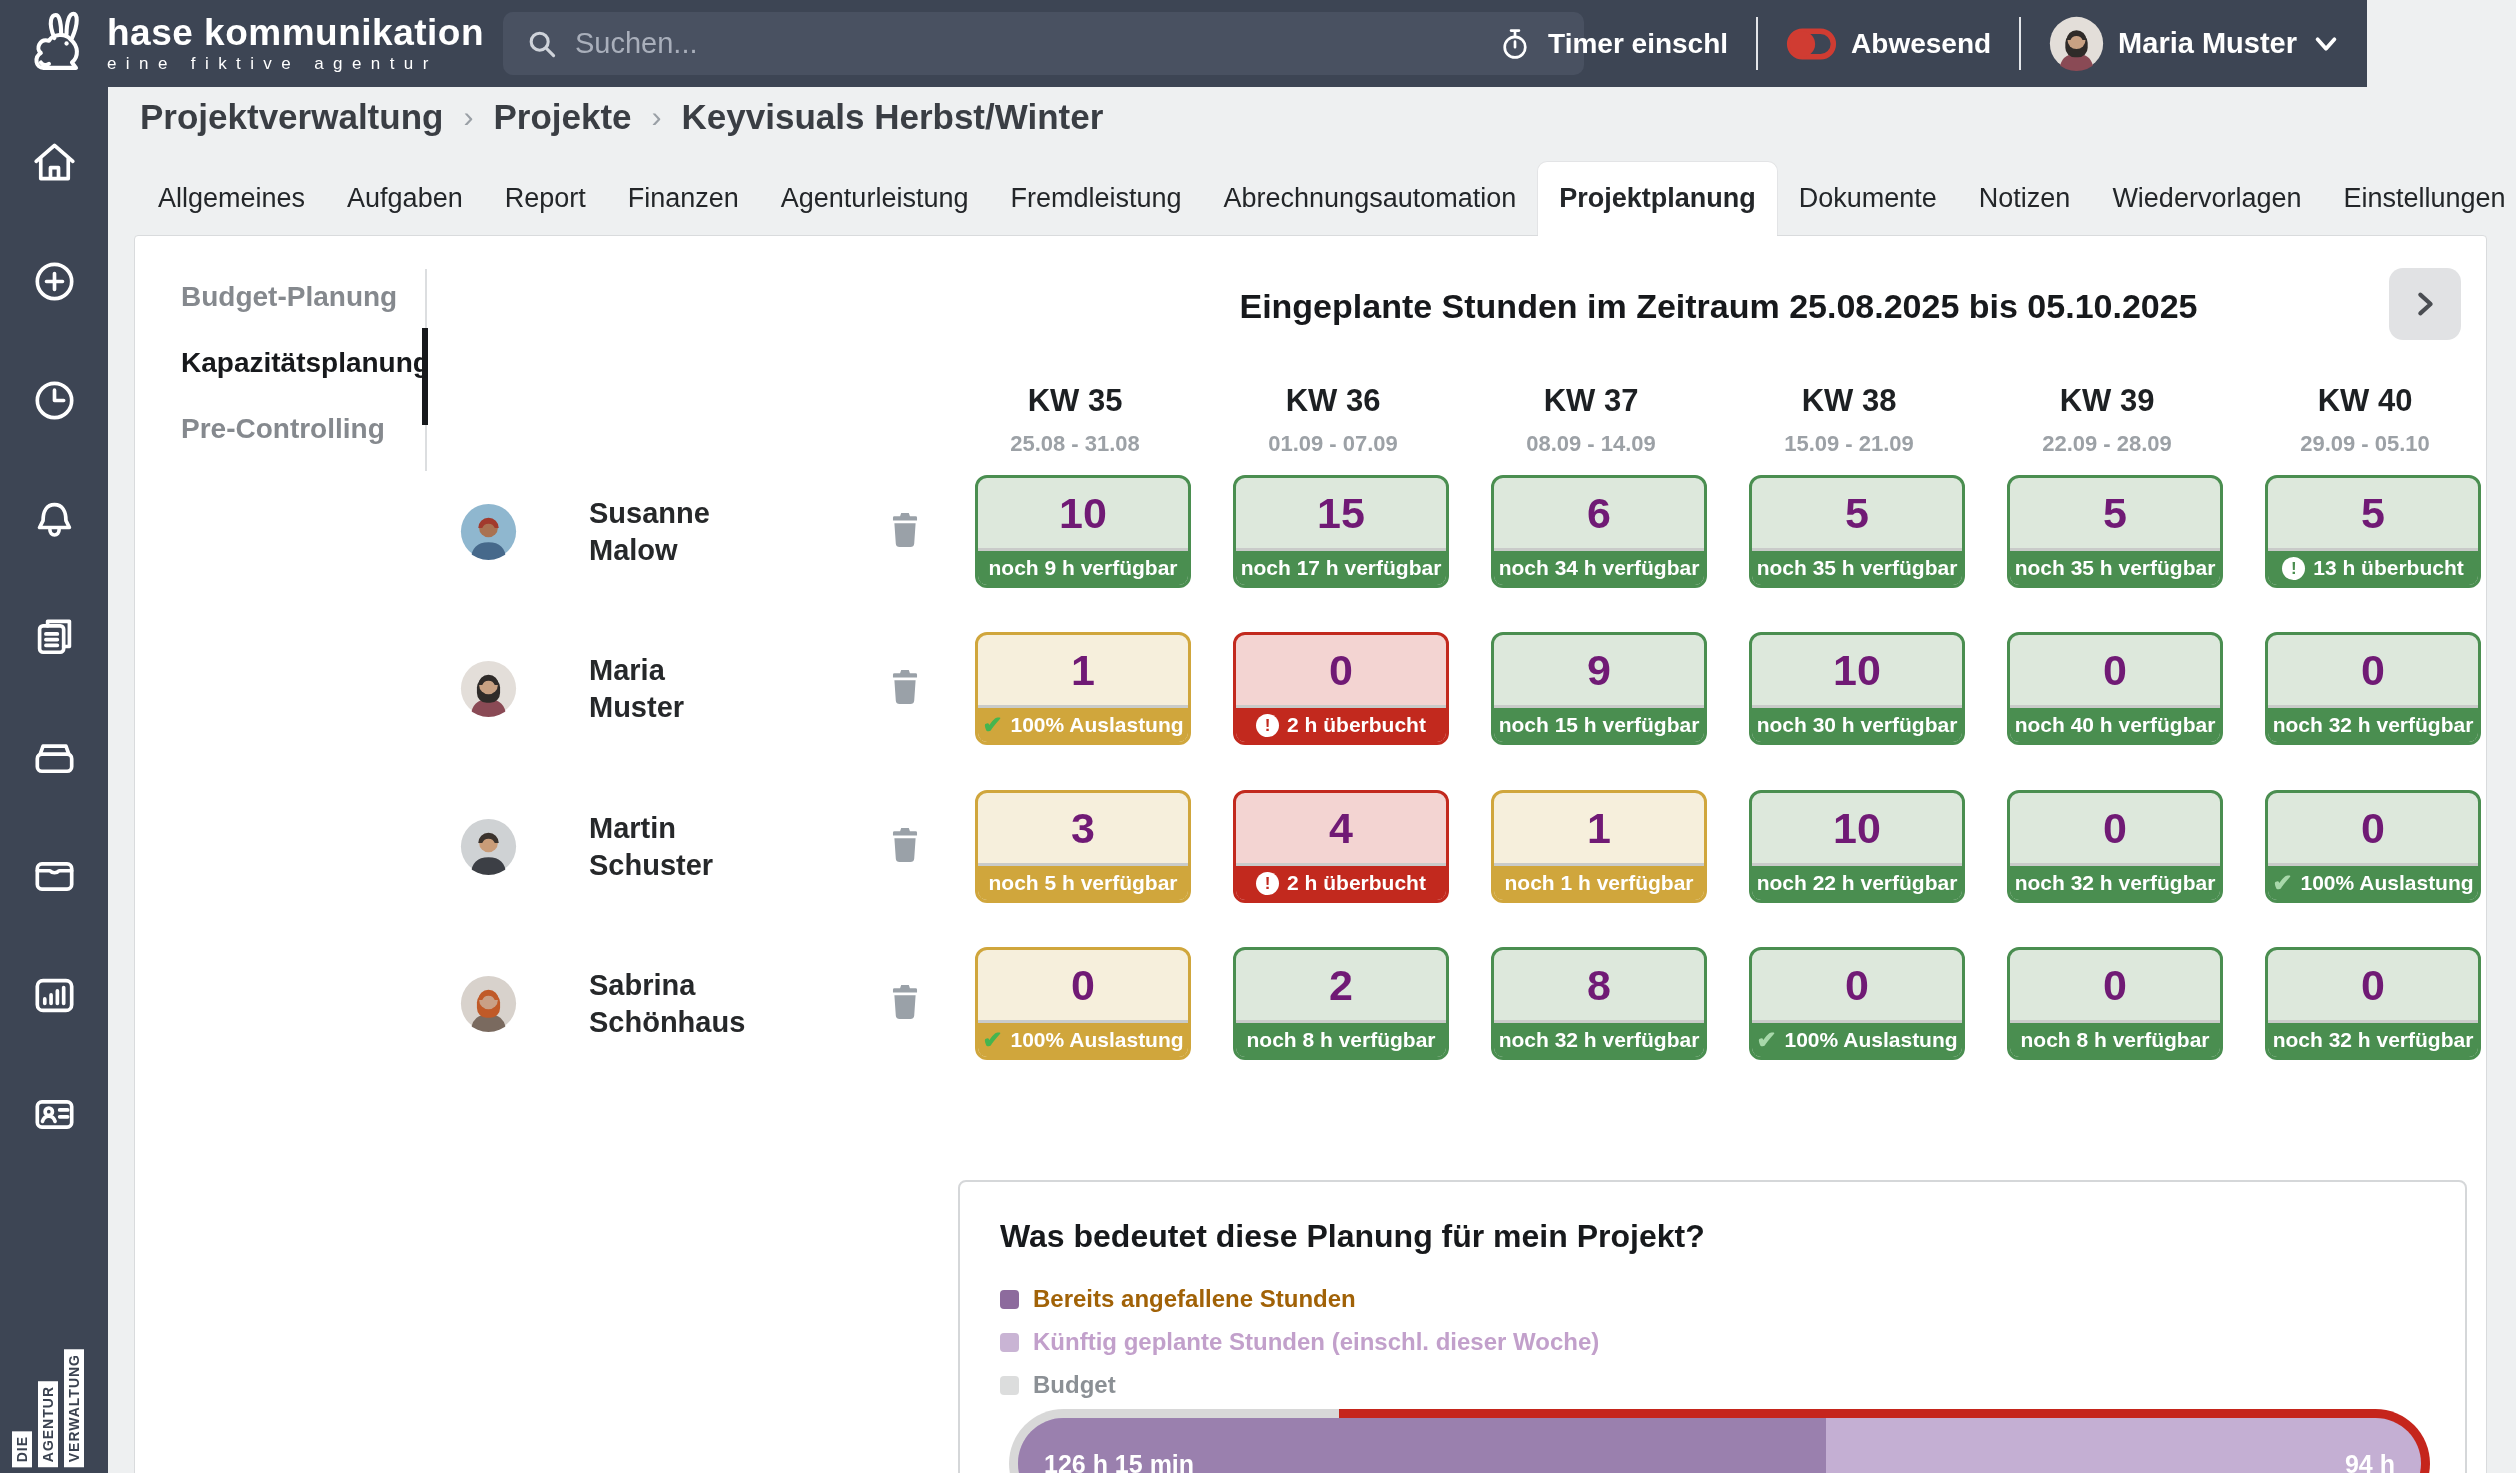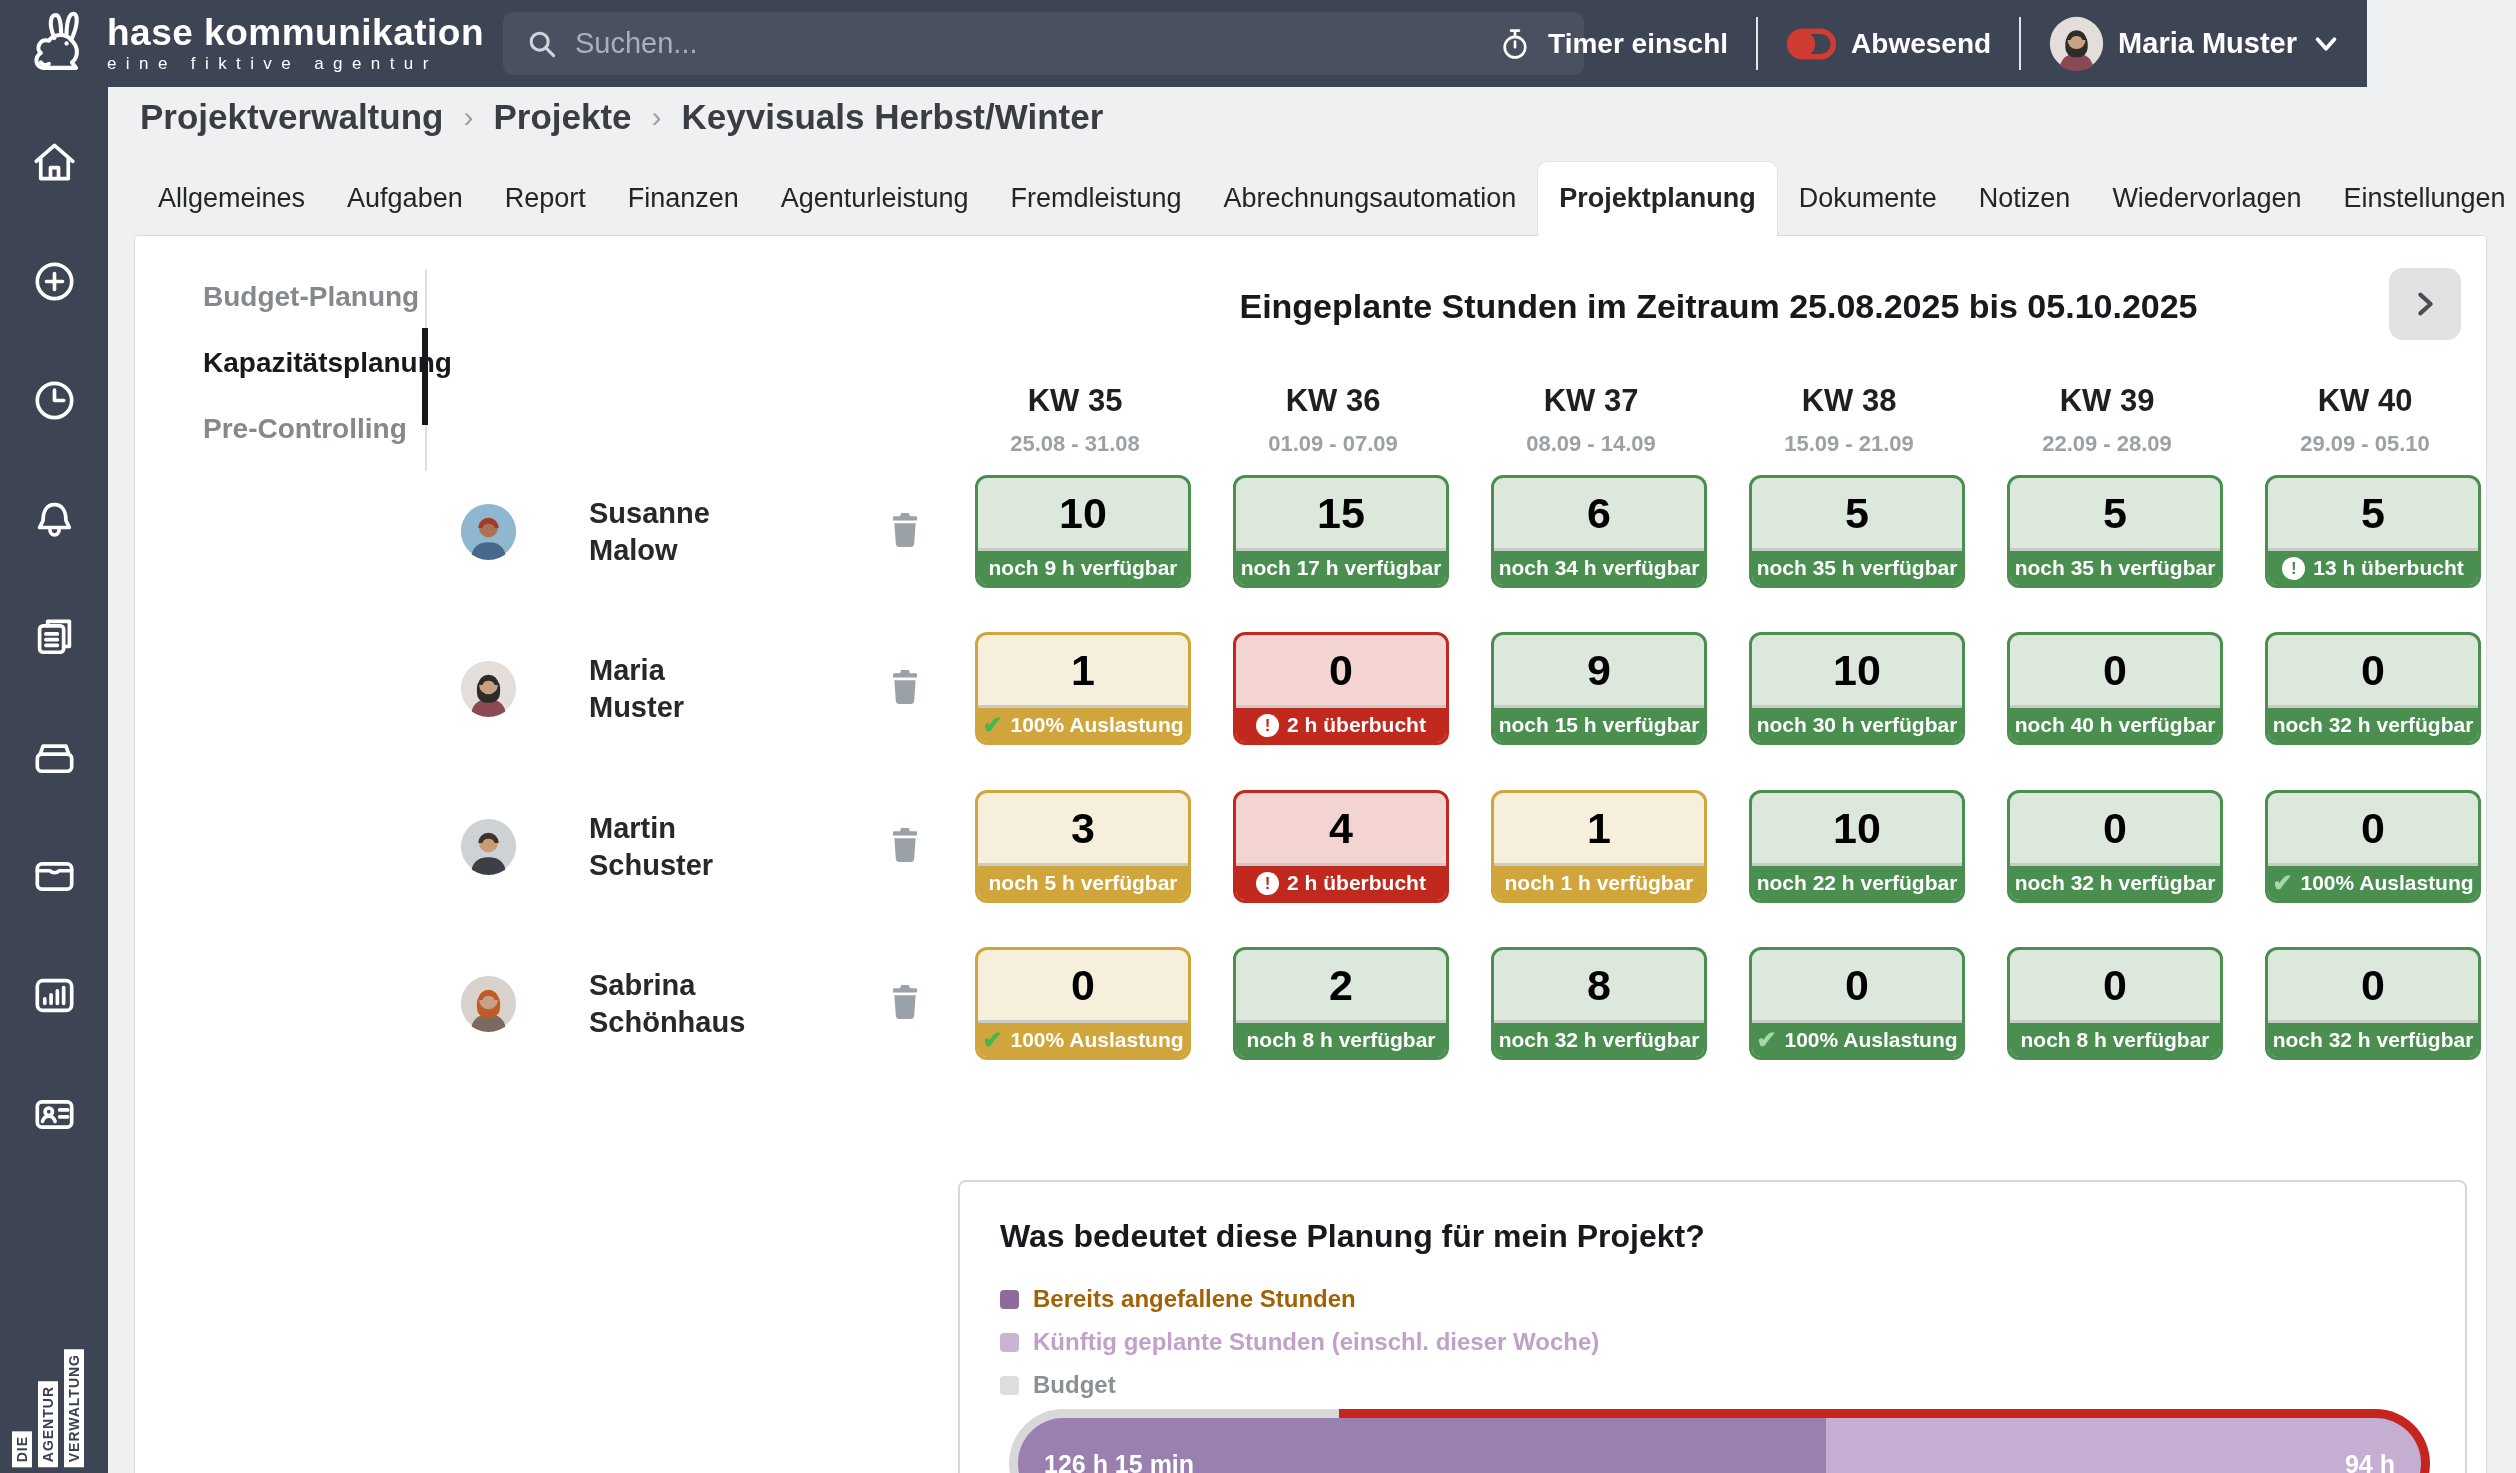--- a/index.html
+++ b/index.html
@@ -39,21 +39,21 @@
   .tabs { position:absolute; left:137px; top:161px; height:74px; display:flex; align-items:stretch; z-index:2; }
   .tab { display:flex; align-items:center; padding:0 21px; font-size:27px; color:#232629; cursor:pointer; white-space:nowrap; }
   .tab.active { background:#ffffff; border:1px solid #e3e4e6; border-bottom:none; border-radius:10px 10px 0 0; font-weight:800; position:relative; }
   .tab.active::after { content:""; position:absolute; left:0; right:0; bottom:-2px; height:3px; background:#fff; }
 
   
   .panel { position:absolute; left:134px; top:235px; width:2353px; height:1287px; background:#fff; border:1px solid #d9dbdd; border-radius:4px; z-index:1; }
 
   
   .subnav { position:absolute; left:0; top:0; }
-  .subnav-item { position:absolute; left:68px; font-size:28px; font-weight:700; color:#85898e; cursor:pointer; white-space:nowrap; }
+  .subnav-item { position:absolute; left:46px; font-size:28px; font-weight:700; color:#85898e; cursor:pointer; white-space:nowrap; }
   .subnav-item.active { color:#17191c; }
   .subnav-divider { position:absolute; left:290px; top:33px; width:2px; height:202px; background:#dcdee0; }
   .subnav-indicator { position:absolute; left:287px; top:92px; width:6px; height:97px; background:#17191c; }
 
   
   .add-btn { position:absolute; left:317px; top:30px; width:465px; height:81px; background:#50b259; border:none; border-radius:10px; display:flex; align-items:center; cursor:pointer; padding:0 28px; }
   .add-btn .lbl { color:#fff; font-size:29px; font-weight:800; flex:1; text-align:left; }
   .add-btn .plus { color:#fff; font-size:42px; font-weight:800; line-height:42px; }
 
   
@@ -73,21 +73,21 @@
   .person-row .avatar { position:absolute; left:317px; top:28px; width:57px; height:57px; }
   .person-row .pname { position:absolute; left:446px; top:50%; transform:translateY(-50%); font-size:29px; font-weight:700; color:#26282a; line-height:37px; }
   .trash-btn { position:absolute; left:744px; top:50%; transform:translateY(-50%); width:36px; height:40px; background:none; border:none; cursor:pointer; }
   .trash-btn svg { width:30px; height:36px; fill:#9aa1a8; }
   .cells { position:absolute; left:832px; top:0; display:flex; gap:42px; }
 
   .cell { width:216px; height:113px; border-radius:12px; border:3px solid var(--c); background:var(--body); display:flex; flex-direction:column; overflow:hidden; cursor:pointer; }
   .cell.green  { --c:#4a8e50; --body:#dde8dc; }
   .cell.yellow { --c:#d0a63c; --body:#f6efdc; }
   .cell.red    { --c:#c2291e; --body:#f3d4d2; }
-  .cell .val { flex:1; display:flex; align-items:center; justify-content:center; font-size:43px; font-weight:600; color:#000000; }
+  .cell .val { flex:1; display:flex; align-items:center; justify-content:center; font-size:43px; font-weight:600; color:#701a75; }
   .cell .foot { height:37px; background:var(--c); border-top:3px solid #c9cbc9; color:#fff; font-size:21px; font-weight:700; display:flex; align-items:center; justify-content:center; gap:8px; white-space:nowrap; }
   .cell .check { font-size:24px; font-weight:800; }
   .cell.yellow .check { color:#45b54f; }
   .cell.green .check { color:#a8d8aa; }
   .cell .exclam { width:23px; height:23px; border-radius:50%; background:#fff; color:var(--c); font-size:17px; font-weight:800; display:flex; align-items:center; justify-content:center; line-height:1; }
 
   
   .summary-card { position:absolute; left:823px; top:944px; width:1509px; height:554px; border:2px solid #d5d7d9; border-radius:8px; background:#fff; }
   .summary-title { position:absolute; left:40px; top:36px; font-size:32px; font-weight:800; color:#17191c; }
   .legend { position:absolute; left:40px; top:103px; display:flex; flex-direction:column; gap:15px; }

